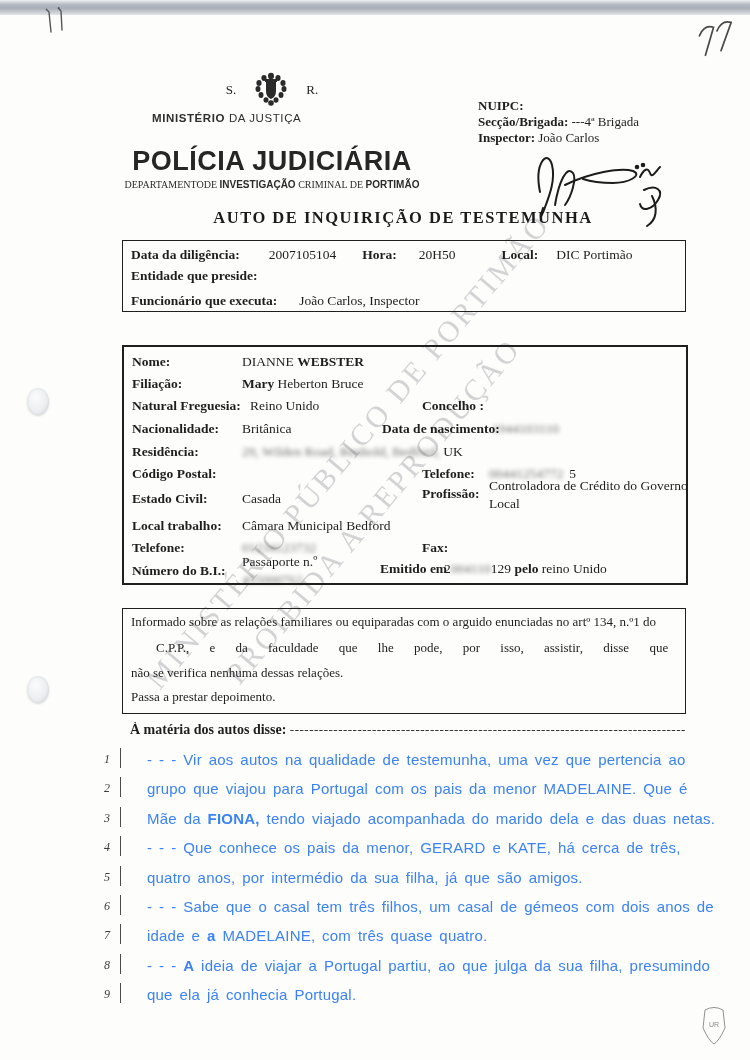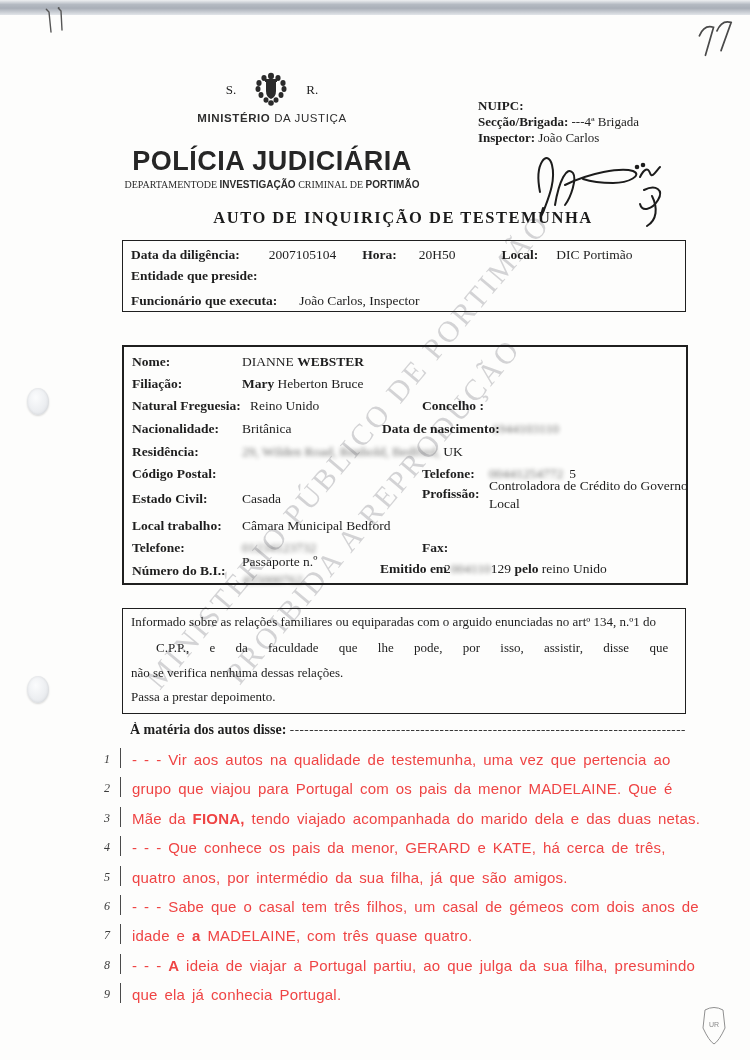--- a/index.html
+++ b/index.html
@@ -23,42 +23,42 @@
     font-family:"Liberation Serif",serif;white-space:nowrap;line-height:58px;
     pointer-events:none;z-index:0;
   }
   .watermark .l2{padding-left:55px;}
   .content{position:relative;z-index:1;}
   .punch{position:absolute;left:27px;width:22px;height:27px;border-radius:50%;
     background:radial-gradient(ellipse at 40% 35%,#fbfcfd 0%,#eceef1 55%,#d9dce0 100%);
     box-shadow:0 1px 2px rgba(0,0,0,0.15), inset 0 0 3px rgba(0,0,0,0.10);}
   .crest-row{position:absolute;left:172px;top:72px;width:200px;display:flex;
     align-items:center;justify-content:center;gap:14px;font-size:13px;}
-  .ministry{position:absolute;left:152px;top:112px;width:240px;text-align:center;
+  .ministry{position:absolute;left:152px;top:112px;width:240px;text-align:left;
     font-family:"Liberation Sans",sans-serif;font-size:11.5px;letter-spacing:.6px;color:#2e2e2e;}
   .org-title{position:absolute;left:122px;top:146px;width:300px;text-align:center;
     font-family:"Liberation Sans",sans-serif;font-size:27px;font-weight:600;
     letter-spacing:.5px;color:#262626;}
   .dept-line{position:absolute;left:112px;top:179px;width:320px;text-align:center;
     font-size:10px;color:#2b2b2b;white-space:nowrap;}
   .dept-line .sb{font-family:"Liberation Sans",sans-serif;font-weight:bold;font-size:10px;}
   .nuipc{position:absolute;left:478px;top:98px;font-size:13px;line-height:16px;}
   .doc-title{position:absolute;left:122px;top:208px;width:562px;text-align:center;
     font-size:16.5px;font-weight:bold;letter-spacing:1.5px;color:#1b1b1b;white-space:nowrap;}
   .t1-row{position:absolute;white-space:nowrap;}
   .notice{position:absolute;left:132px;width:546px;font-size:13px;color:#1d1d1d;white-space:nowrap;}
   .wide{word-spacing:17px;}
   .materia{position:absolute;left:130px;top:722px;width:556px;font-size:14px;white-space:nowrap;overflow:hidden;}
   .materia .dash{font-weight:normal;letter-spacing:.5px;font-size:13px;color:#2a2a2a;}
   .stmt{position:absolute;left:94px;top:748px;width:580px;}
   .stmt-line{display:flex;height:29.4px;align-items:flex-start;}
   .stmt-num{width:26px;flex:0 0 26px;font-style:italic;font-size:12px;color:#3c3c3c;
     text-align:center;padding-top:4px;}
-  .stmt-text{border-left:1.3px solid #4a4a4a;padding-left:11px;flex:1;
-    font-family:"Liberation Sans",sans-serif;font-size:15px;color:#ef4444;
+  .stmt-text{border-left:1.3px solid #4a4a4a;padding-left:26px;flex:1;
+    font-family:"Liberation Sans",sans-serif;font-size:15px;color:#3b82f6;
     letter-spacing:.2px;word-spacing:2.5px;white-space:nowrap;padding-top:3px;}
   .sig{position:absolute;left:528px;top:146px;}
   .hand77{position:absolute;left:696px;top:18px;transform:rotate(-6deg);}
   .tl-marks{position:absolute;left:40px;top:5px;}
   .stamp{position:absolute;left:700px;top:1004px;}
 </style>
 </head>
 <body>
 
 <div class="page">

